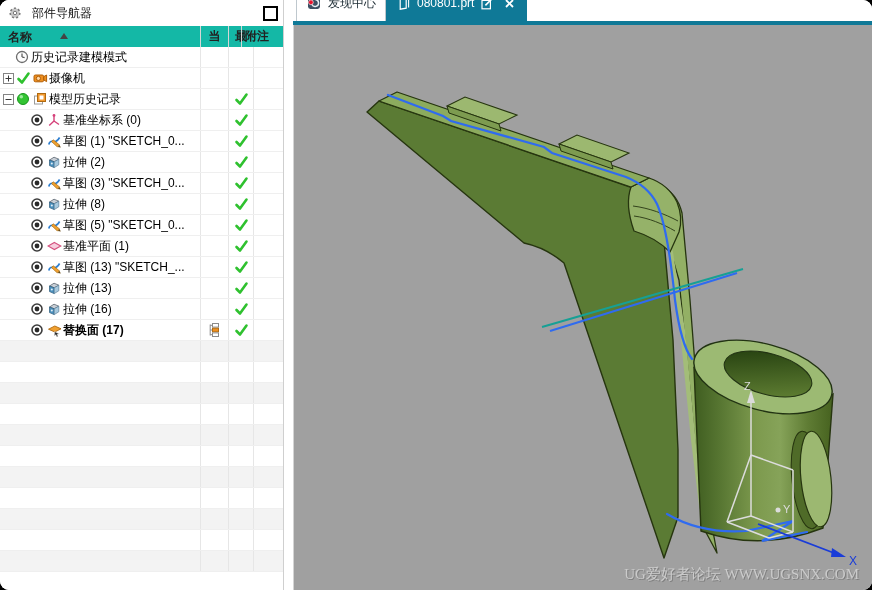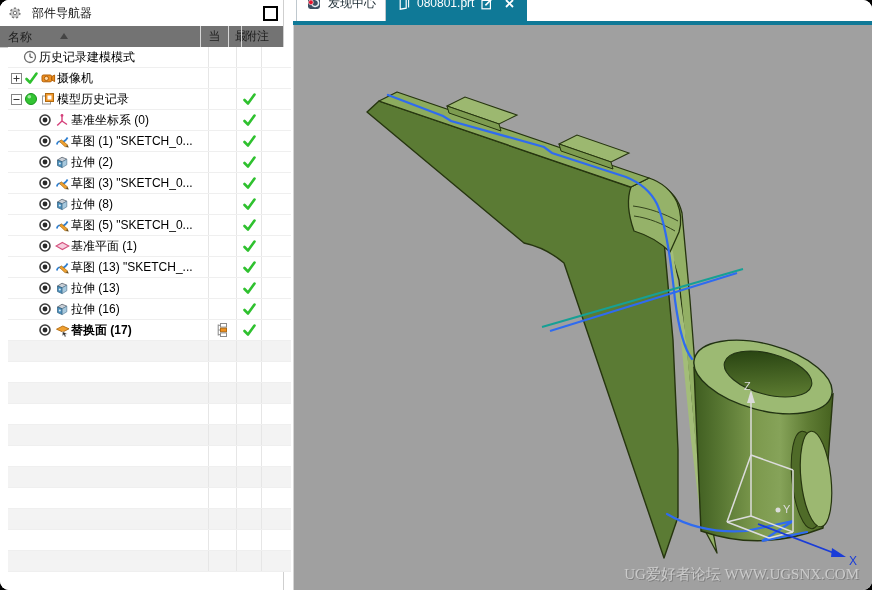--- a/index.html
+++ b/index.html
@@ -5,27 +5,27 @@
   html,body{margin:0;padding:0;background:#000;}
   body{width:872px;height:590px;position:relative;font-family:"Liberation Sans","DejaVu Sans",sans-serif;-webkit-font-smoothing:antialiased;}
   #frame{position:absolute;inset:0;border-radius:9px;overflow:hidden;background:#ffffff;}
 
   
   #part-navigator{position:absolute;left:0;top:0;width:283px;height:590px;background:#fff;border-right:1px solid #cfcfcf;}
   #pn-titlebar{position:absolute;left:0;top:0;width:100%;height:26px;background:#fff;border-bottom:1px solid #dcdcdc;display:flex;align-items:center;}
   #pn-title{font-size:12px;color:#111;margin-left:10px;}
   #pn-title-icon{margin-left:8px;display:inline-flex;}
   #pn-float{position:absolute;right:5px;top:6px;width:11px;height:11px;border:2px solid #000;background:#fff;cursor:pointer;}
-  #pn-header{position:absolute;left:0;top:26px;width:100%;height:21px;background:#737373;border-bottom:1px solid #cccccc;font-size:12px;color:#222;}
+  #pn-header{position:absolute;left:0;top:26px;width:100%;height:21px;background:#14b8a6;border-bottom:1px solid #cccccc;font-size:12px;color:#222;font-weight:bold;}
   .hname{position:absolute;left:8px;top:3px;}
   .hsort{position:absolute;left:60px;top:7px;width:0;height:0;border-left:4px solid transparent;border-right:4px solid transparent;border-bottom:6px solid #444;}
   .hc{position:absolute;top:0;height:100%;border-left:1px solid #d6d6d6;text-align:center;line-height:21px;}
   .hc.cur{left:200px;width:27px;} .hc.latest{left:228px;width:24px;} .hc.note{left:241px;width:30px;}
 
-  #tree-rows{position:absolute;left:8px;top:47px;width:100%;height:543px;overflow:hidden;}
+  #tree-rows{position:absolute;left:0;top:47px;width:100%;height:543px;overflow:hidden;}
   .trow{position:relative;width:100%;height:20px;display:flex;align-items:center;font-size:12px;color:#000;border-bottom:1px solid #efefef;background:#fff;}
   .trow.stripe{background:#f3f3f3;}
   .sp-root{width:14px;flex:none;} .sp-child{width:29px;flex:none;}
   .exp{width:13px;height:13px;flex:none;display:inline-flex;align-items:center;justify-content:center;margin-left:2px;}
   .ticon{width:16px;height:15px;flex:none;display:inline-flex;align-items:center;justify-content:center;margin-right:1px;} .lbl{white-space:nowrap;overflow:hidden;max-width:132px;}
   .lbl.bold{font-weight:bold;}
   .cell{position:absolute;top:0;height:20px;border-left:1px solid #e6e6e6;display:flex;align-items:center;justify-content:center;}
   .cell.cur{left:200px;width:27px;} .cell.latest{left:228px;width:24px;} .cell.note{left:253px;width:30px;}
   .guide{position:absolute;border-left:1px dotted #bdbdbd;width:0;}
 

